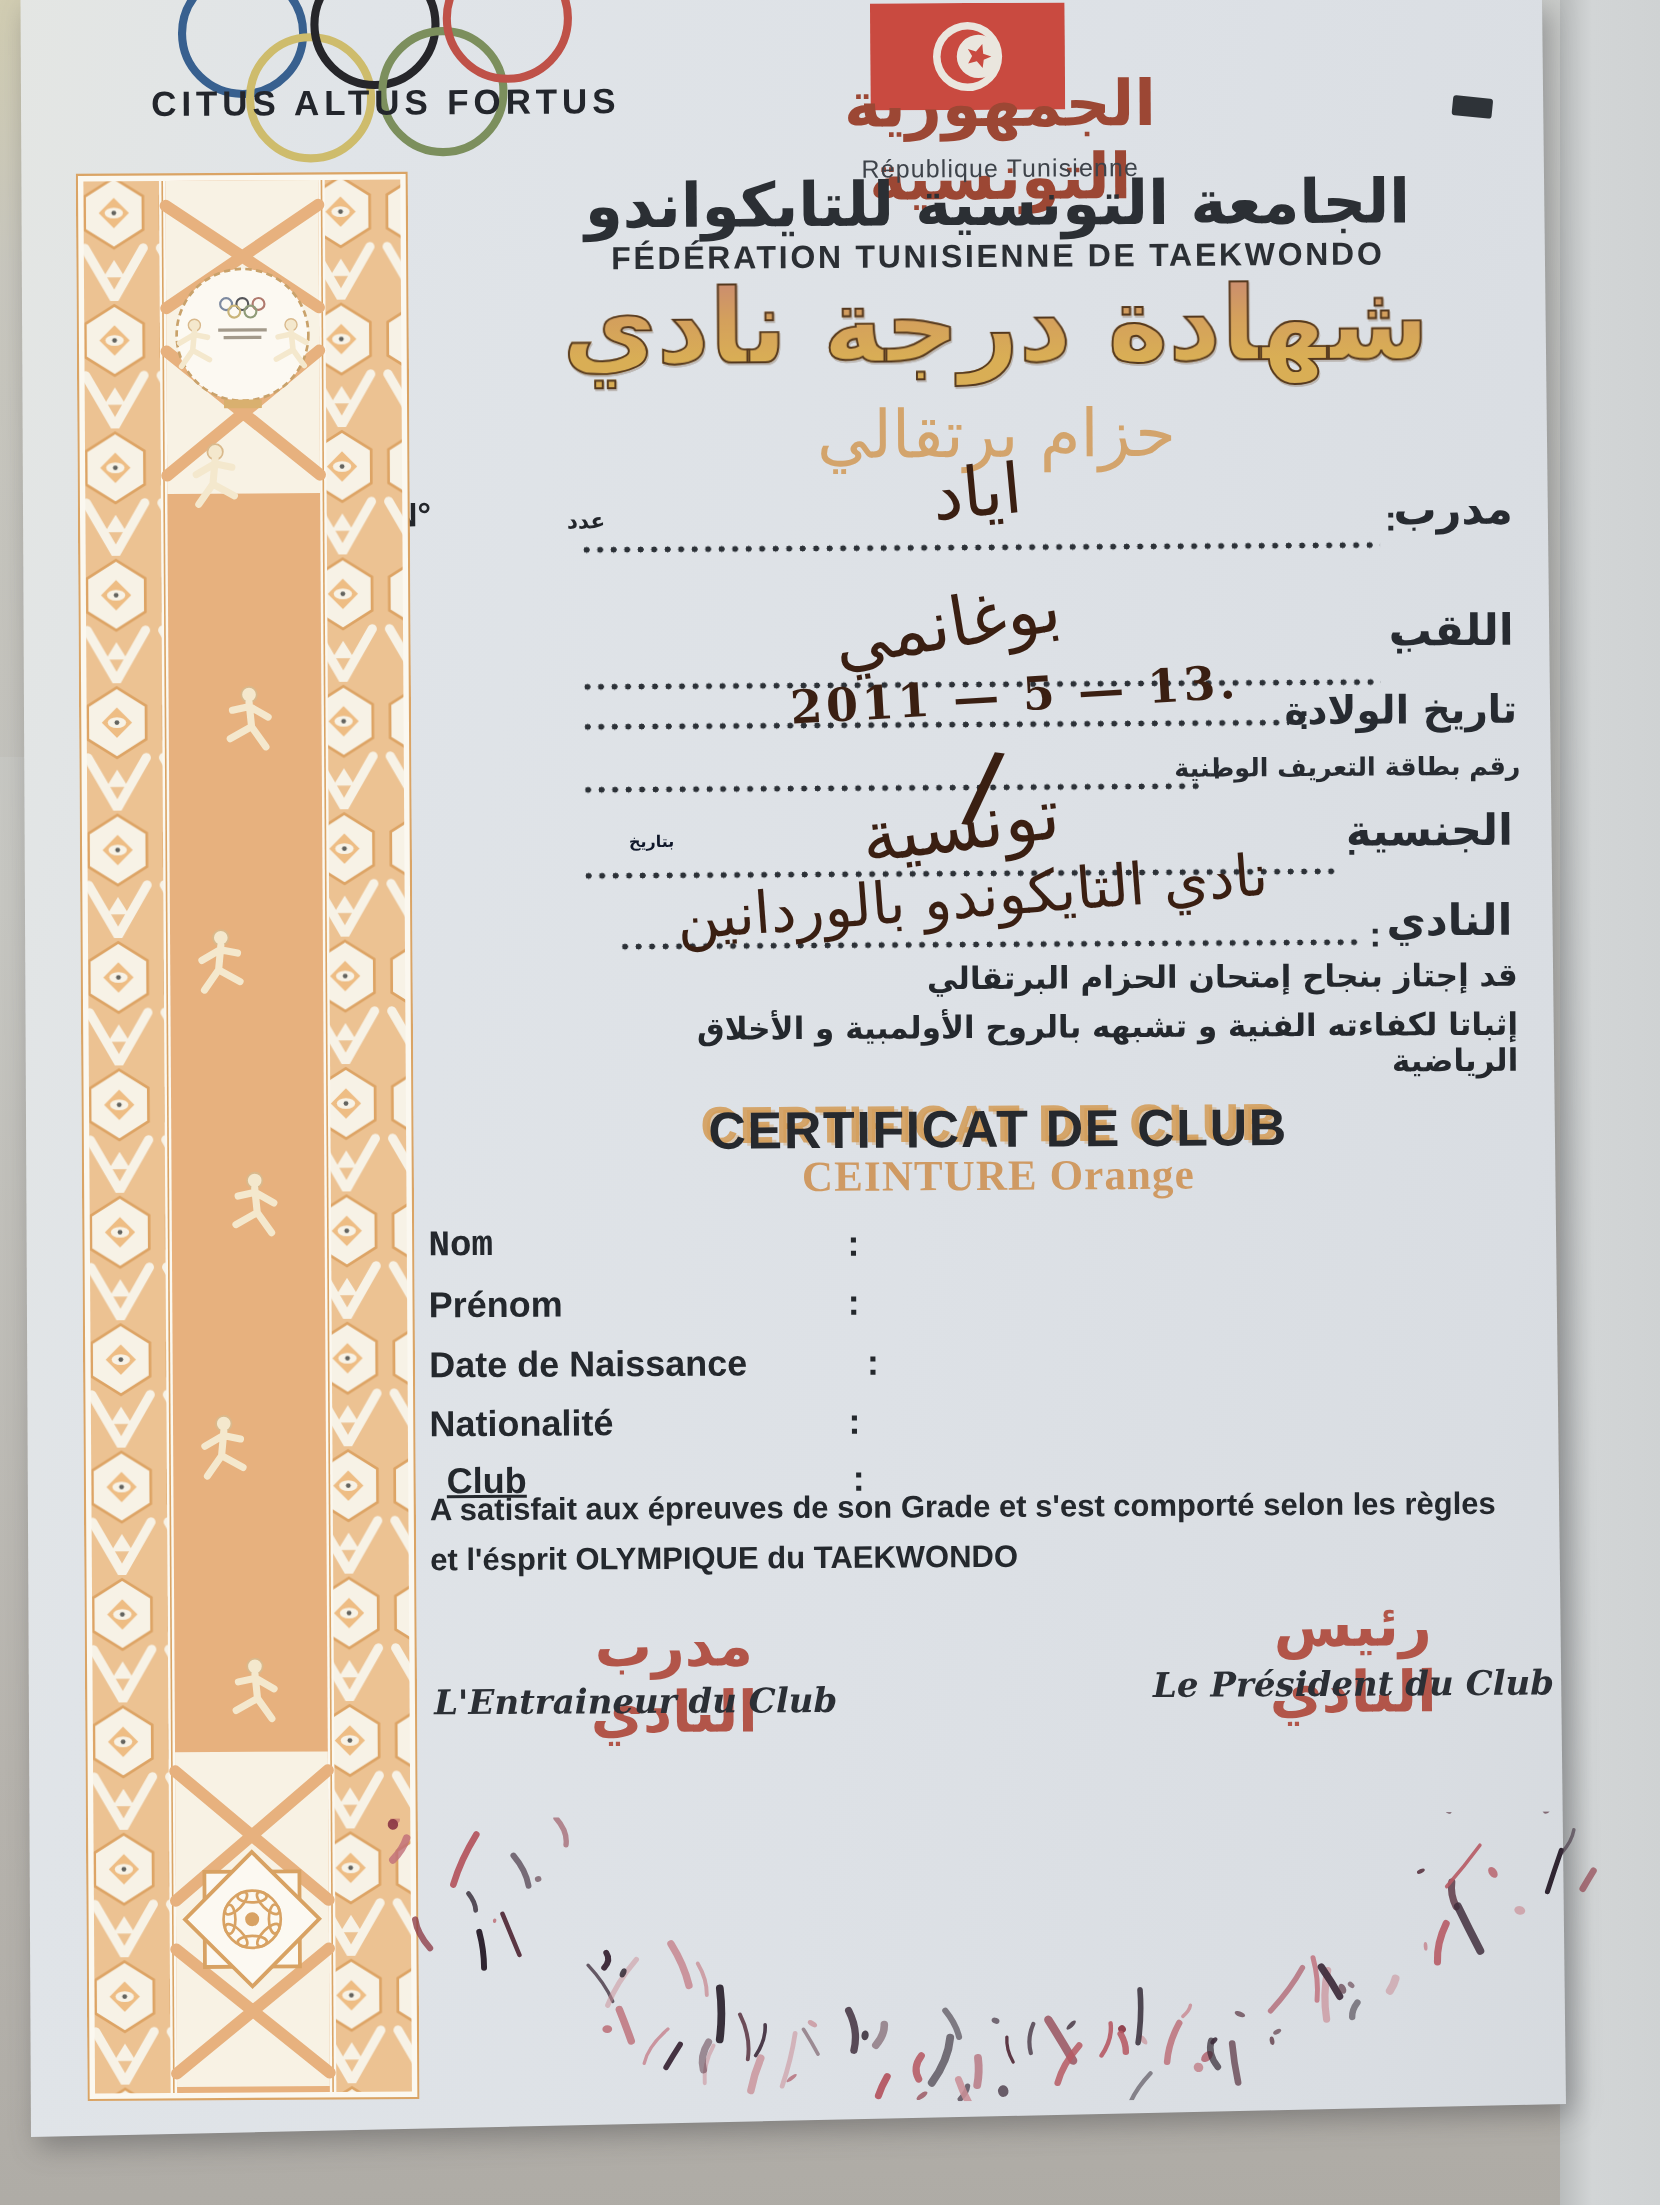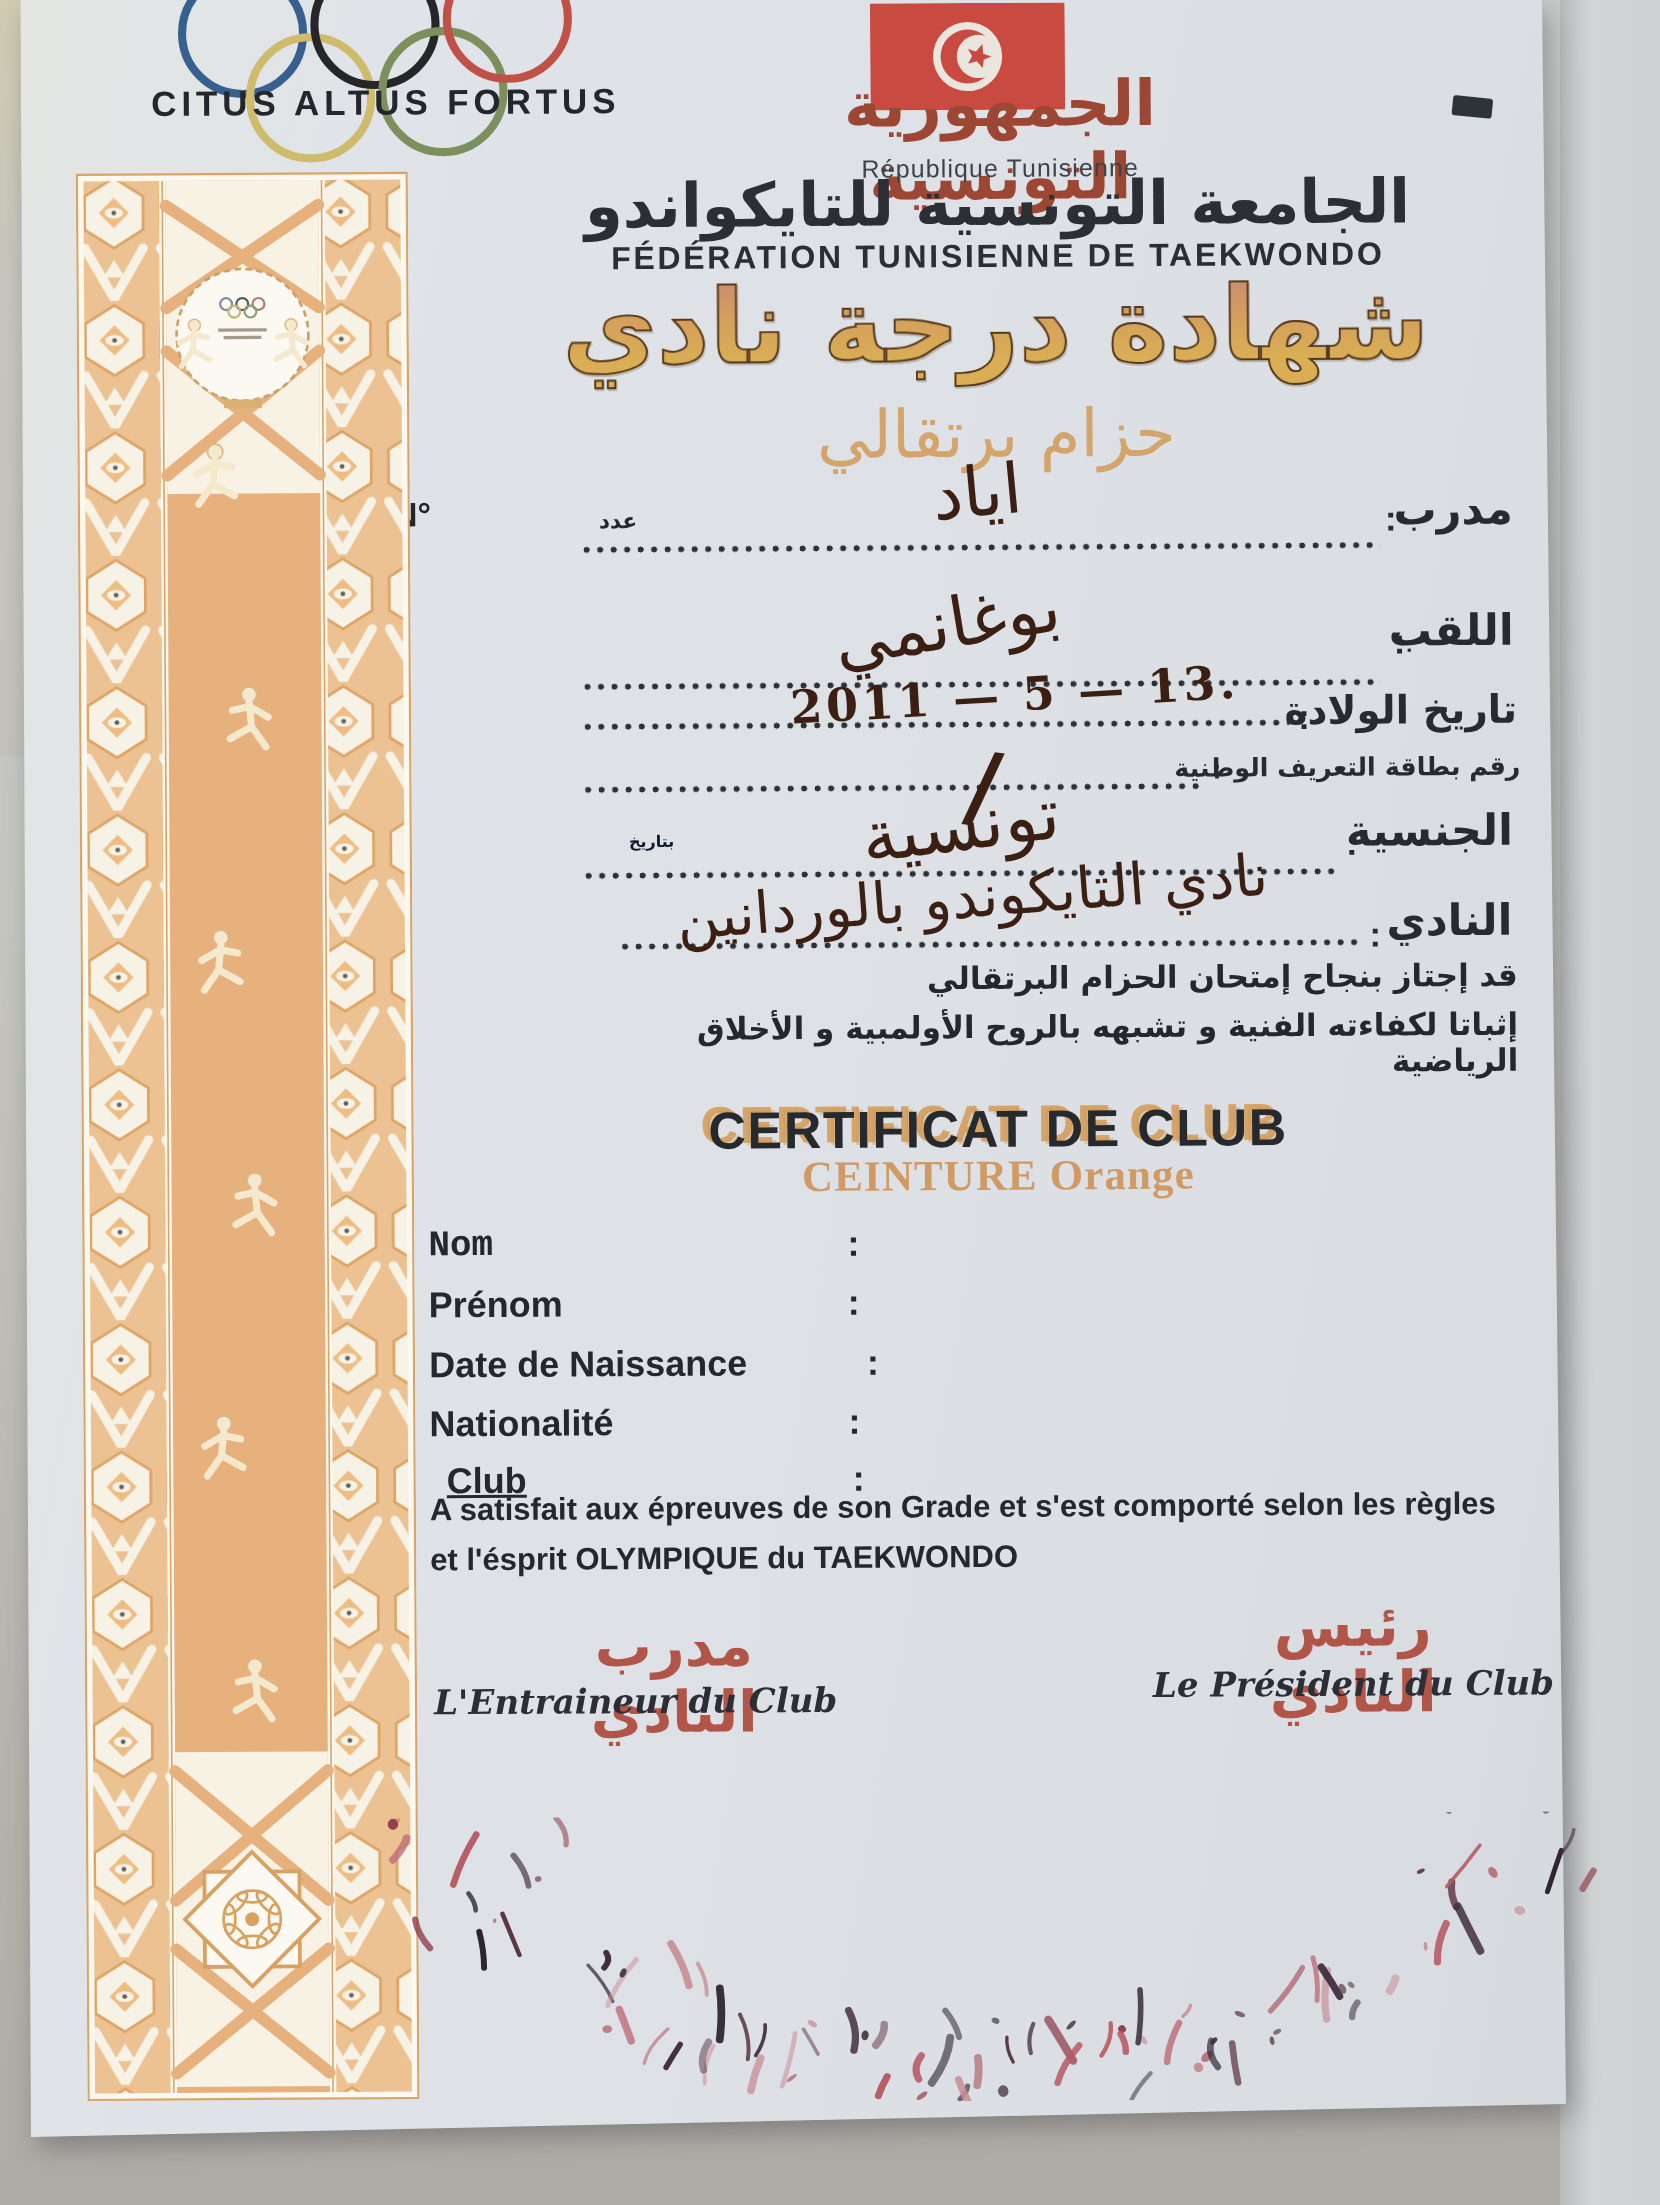--- a/index.html
+++ b/index.html
@@ -87,21 +87,21 @@
   </svg>
 
   <div class="abs ar h-repub-ar" style="left:746px;top:69px;width:519px;text-align:center;">الجمهورية التونسية</div>
   <div class="abs lat h-repub-fr" style="left:746px;top:155px;width:519px;text-align:center;">République Tunisienne</div>
   <div class="abs ar h-fed-ar" style="left:443px;top:169px;width:1119px;text-align:center;">الجامعة التونسية للتايكواندو</div>
   <div class="abs lat h-fed-fr" style="left:443px;top:239px;width:1119px;text-align:center;">FÉDÉRATION TUNISIENNE DE TAEKWONDO</div>
   <div class="abs ar h-title-ar" style="left:457px;top:266px;width:1086px;text-align:center;">شهادة درجة نادي</div>
   <div class="abs ar h-belt-ar" style="left:457px;top:397px;width:1086px;text-align:center;">حزام برتقالي</div>
 
   <div class="abs lat no-label" style="left:396px;top:493px;">N°</div>
-  <div class="abs ar adad-label" style="left:570px;top:507px;margin-left:32px;">عدد</div>
+  <div class="abs ar adad-label" style="left:570px;top:507px;">عدد</div>
   <div class="abs noi" style="left:1458px;top:101px;width:40px;height:19.5px;background:#2e3338;border-radius:3.2px;transform:rotate(6deg);"></div>
 
   <div class="abs ar lbl-ar" style="right:144px;top:488px;font-size:43px;">مدرب</div>
   <div class="abs colon" style="left:1388px;top:502px;">:</div>
   <div class="abs dotline" style="left:586px;top:545px;width:797px;"></div>
   <div class="abs ar hand" style="left:935px;top:453px;font-size:69px;transform:rotate(-5deg);letter-spacing:7.6px;">اياد</div>
 
   <div class="abs ar lbl-ar" style="right:144px;top:609px;font-size:43px;">اللقب</div>
   <div class="abs colon" style="left:1396px;top:625px;">:</div>
   <div class="abs dotline" style="left:586px;top:682px;width:797px;"></div>

